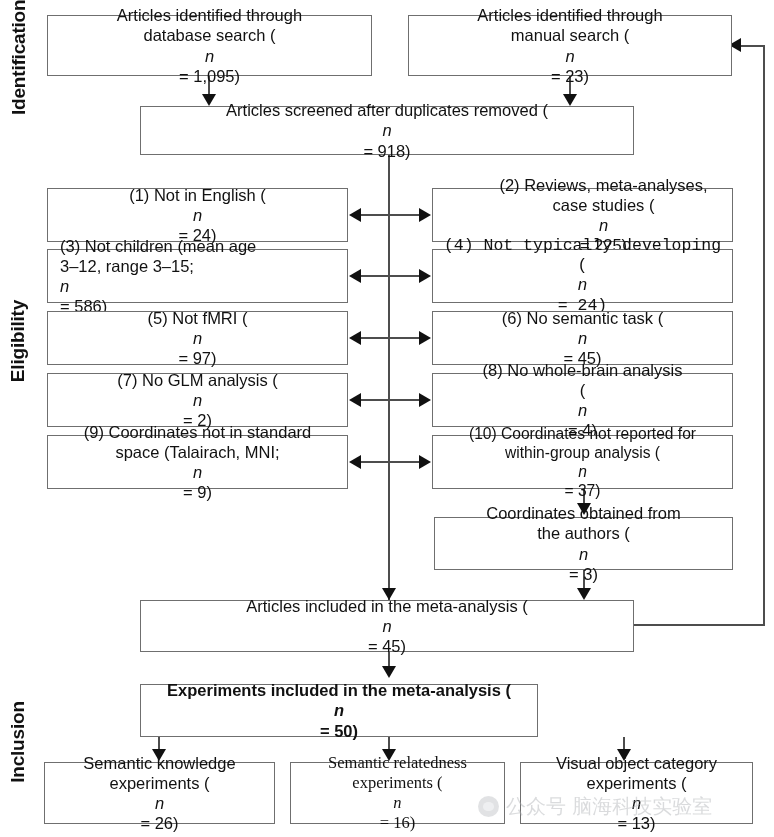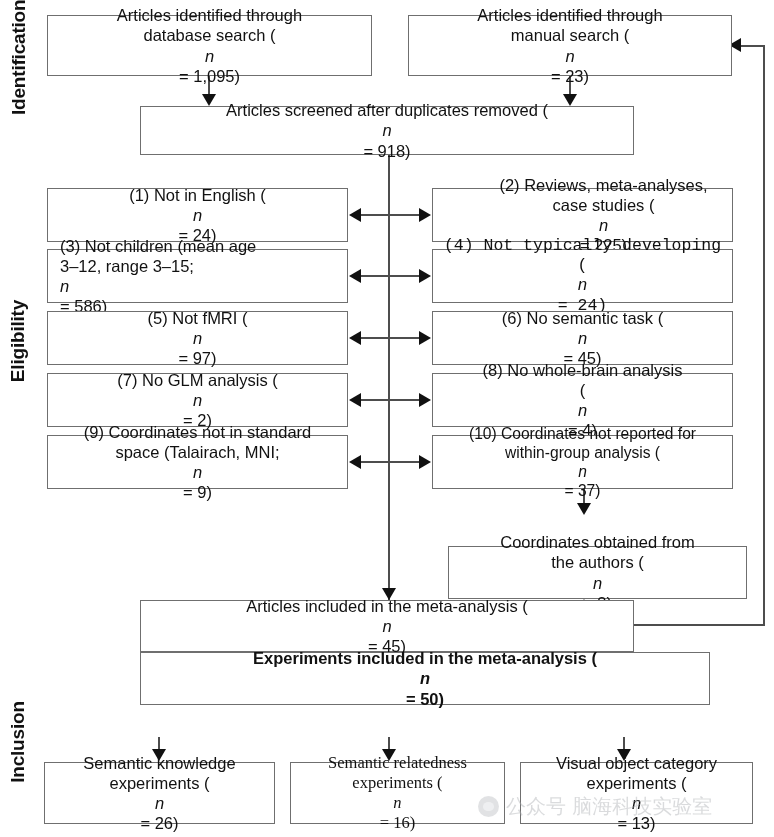--- a/index.html
+++ b/index.html
@@ -200,21 +200,21 @@
       <span><span>within-group analysis (</span><i class="ital">n</i><span> = 37)</span></span>
     </span>
   </div>
   <div class="hline" style="left:360px;top:461px;width:60px;"></div>
   <div class="arr-left" style="left:349px;top:455px;"></div>
   <div class="arr-right" style="left:419px;top:455px;"></div>
 
   <div class="vline" style="left:583px;top:489px;height:16px;"></div>
   <div class="arr-down" style="left:577px;top:503px;"></div>
 
-  <div class="box" style="left:448px;top:517px;width:299px;height:53px;margin-top:29px;">
+  <div class="box" style="left:434px;top:517px;width:299px;height:53px;">
     <span>
       <span>Coordinates obtained from</span>
       <span><span>the authors (</span><i class="ital">n</i><span> = 3)</span></span>
     </span>
   </div>
 
   <div class="vline" style="left:583px;top:570px;height:22px;"></div>
   <div class="arr-down" style="left:577px;top:588px;"></div>
 
   <div class="box" style="left:140px;top:600px;width:494px;height:52px;">
@@ -222,21 +222,21 @@
   </div>
 
   <div class="hline" style="left:634px;top:624px;width:131px;"></div>
   <div class="vline" style="left:763px;top:45px;height:581px;"></div>
   <div class="hline" style="left:740px;top:45px;width:25px;"></div>
   <div class="arr-left" style="left:729px;top:38px;"></div>
 
   <div class="vline" style="left:388px;top:652px;height:16px;"></div>
   <div class="arr-down" style="left:382px;top:666px;"></div>
 
-  <div class="box bold" style="left:140px;top:652px;width:570px;height:53px;">
+  <div class="box bold" style="left:140px;top:684px;width:398px;height:53px;">
     <span><span>Experiments  included in the meta-analysis (</span><i class="ital">n</i><span> = 50)</span></span>
   </div>
 
   <div class="vline" style="left:158px;top:737px;height:14px;"></div>
   <div class="arr-down" style="left:152px;top:749px;"></div>
 
   <div class="vline" style="left:388px;top:737px;height:14px;"></div>
   <div class="arr-down" style="left:382px;top:749px;"></div>
 
   <div class="vline" style="left:623px;top:737px;height:14px;"></div>

